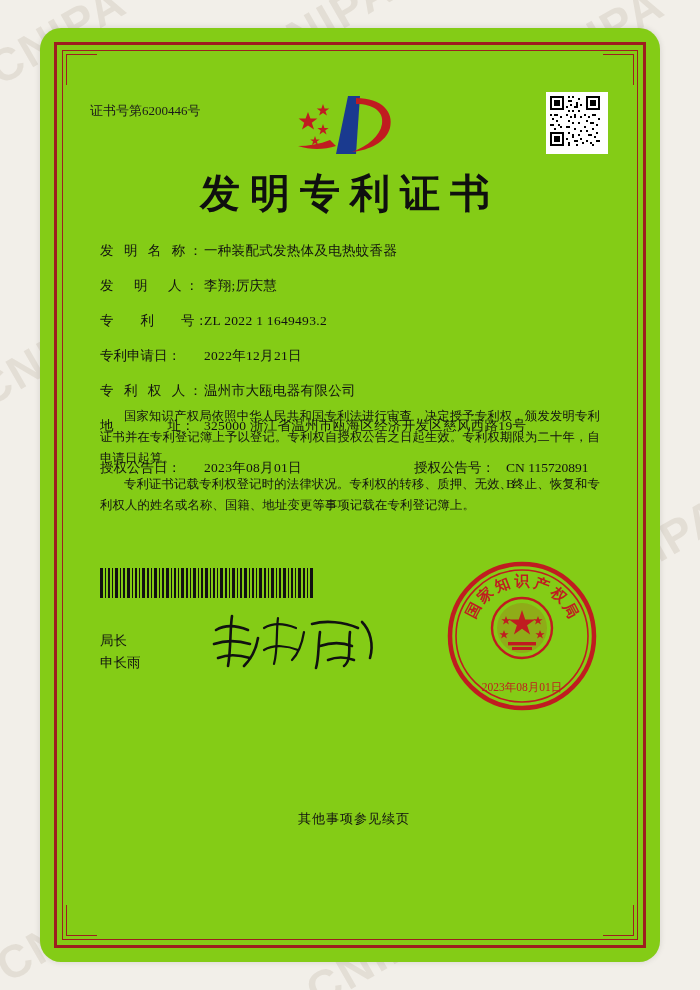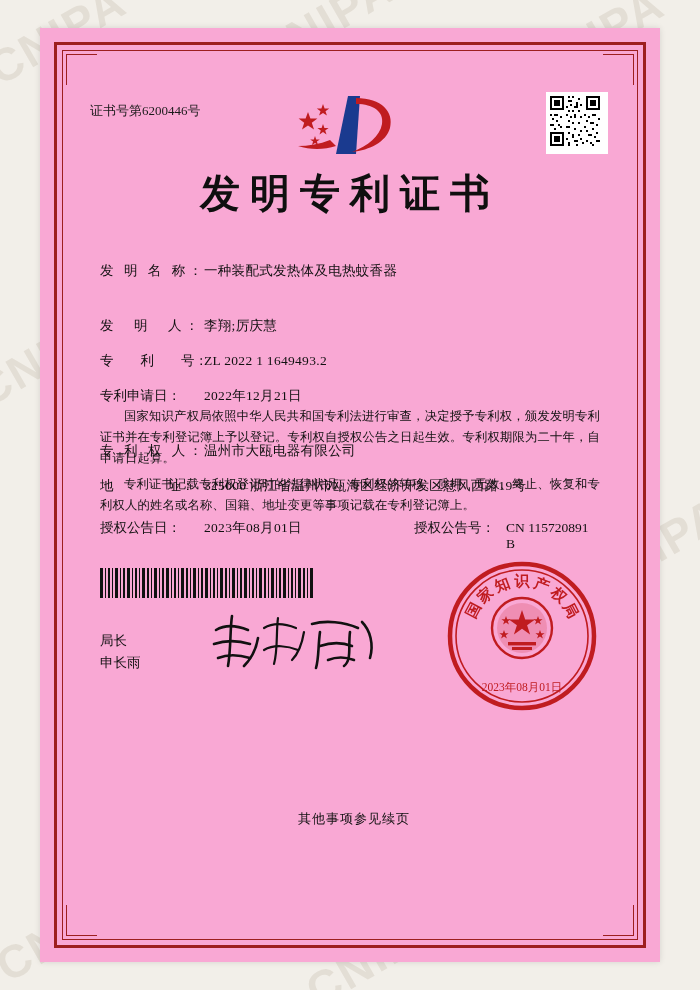--- a/index.html
+++ b/index.html
@@ -22,22 +22,23 @@
     transform:rotate(-30deg);
     user-select:none;
     pointer-events:none;
     white-space:nowrap;
   }
 
   
   .page{
     position:absolute;
     left:40px;top:28px;right:40px;bottom:28px;
-    background:#f9a8d4;
+    background:#84cc16;
     box-shadow:0 0 6px rgba(0,0,0,.12);
+    border-radius:21px;
   }
   .border-outer{
     position:absolute;left:14px;top:14px;right:14px;bottom:14px;
     border:3px solid #9d1f1f;
   }
   .border-inner{
     position:absolute;left:22px;top:22px;right:22px;bottom:22px;
     border:1px solid #9d1f1f;
   }
   
@@ -96,21 +97,21 @@
     margin-bottom:17px;
     font-size:13.5px;
     color:#111;
   }
   .lbl{
     width:104px;
     flex:0 0 104px;
     letter-spacing:0;
     white-space:nowrap;
   }
-  .lbl.sp1{letter-spacing:3.5px;margin-top:20px;}
+  .lbl.sp1{letter-spacing:3.5px;}
   .val{flex:1;letter-spacing:.3px;}
   .row.dual .val{flex:0 0 auto;width:210px;}
   .lbl2{width:92px;flex:0 0 92px;white-space:nowrap;}
   .val2{flex:1;}
 
   
   .para{
     position:absolute;left:14px;right:14px;
     font-size:12.3px;
     line-height:21px;

